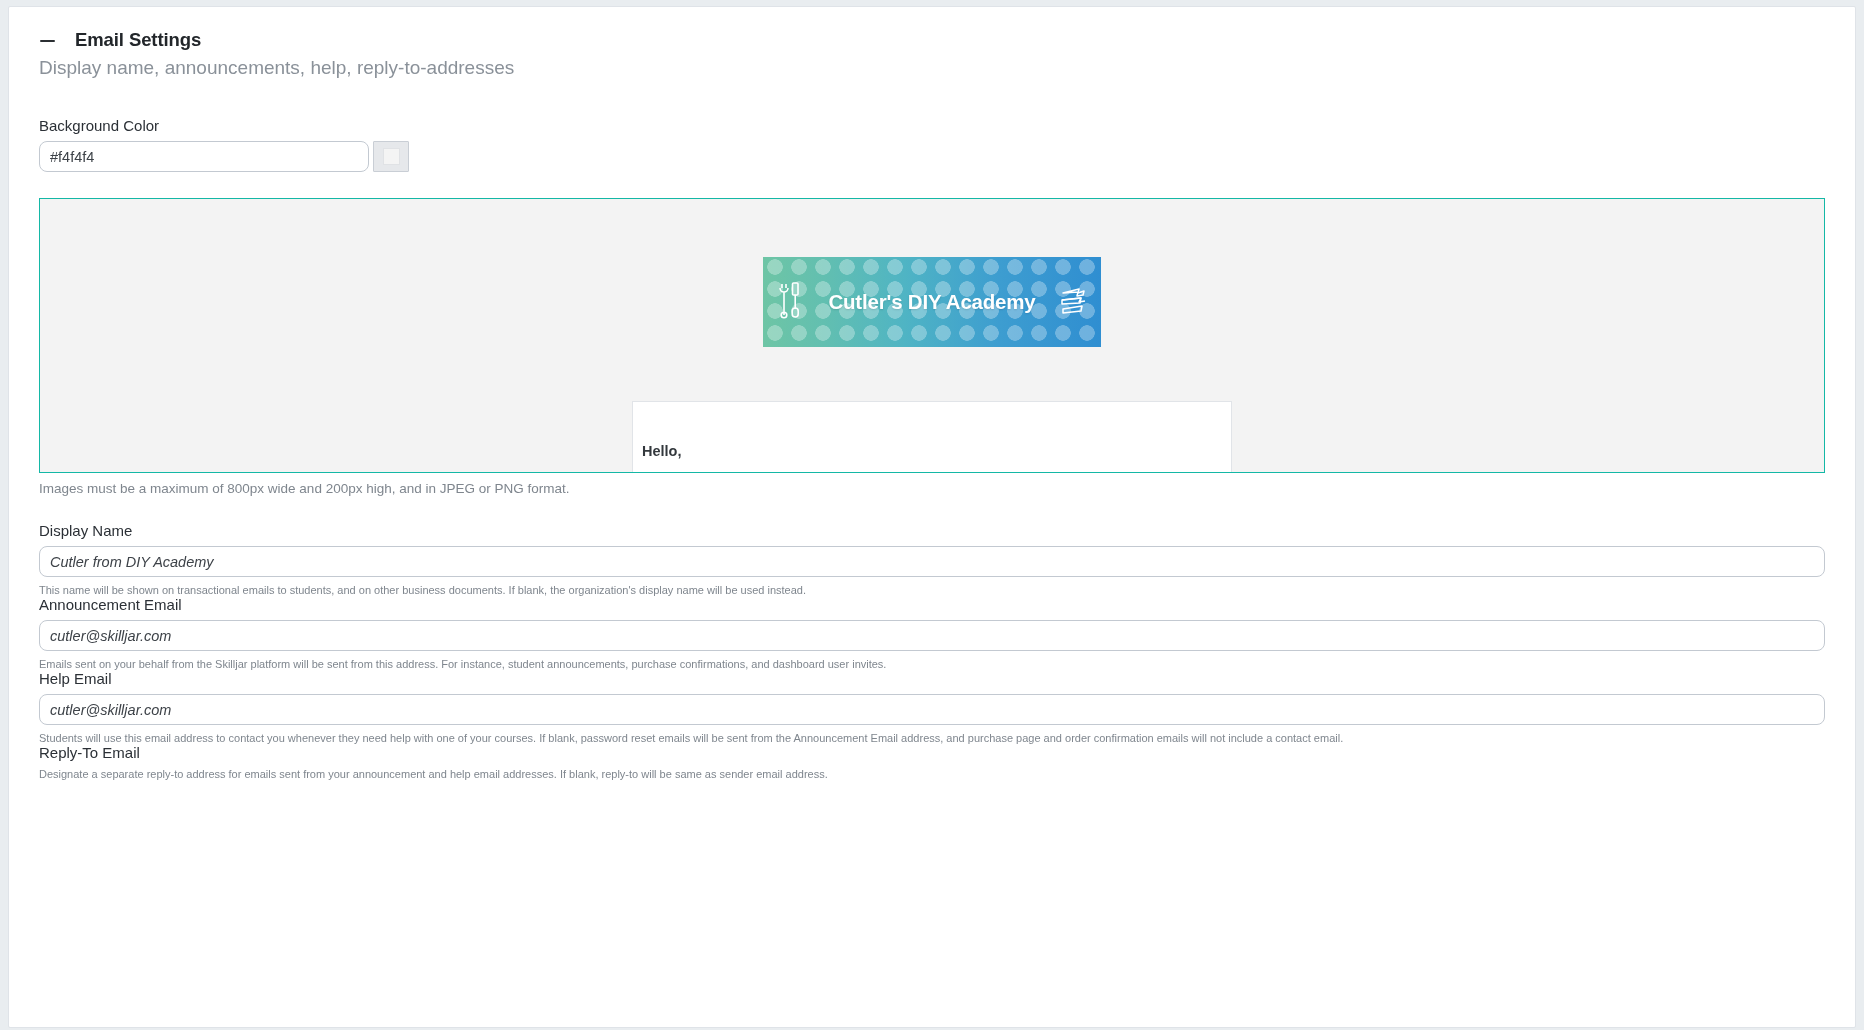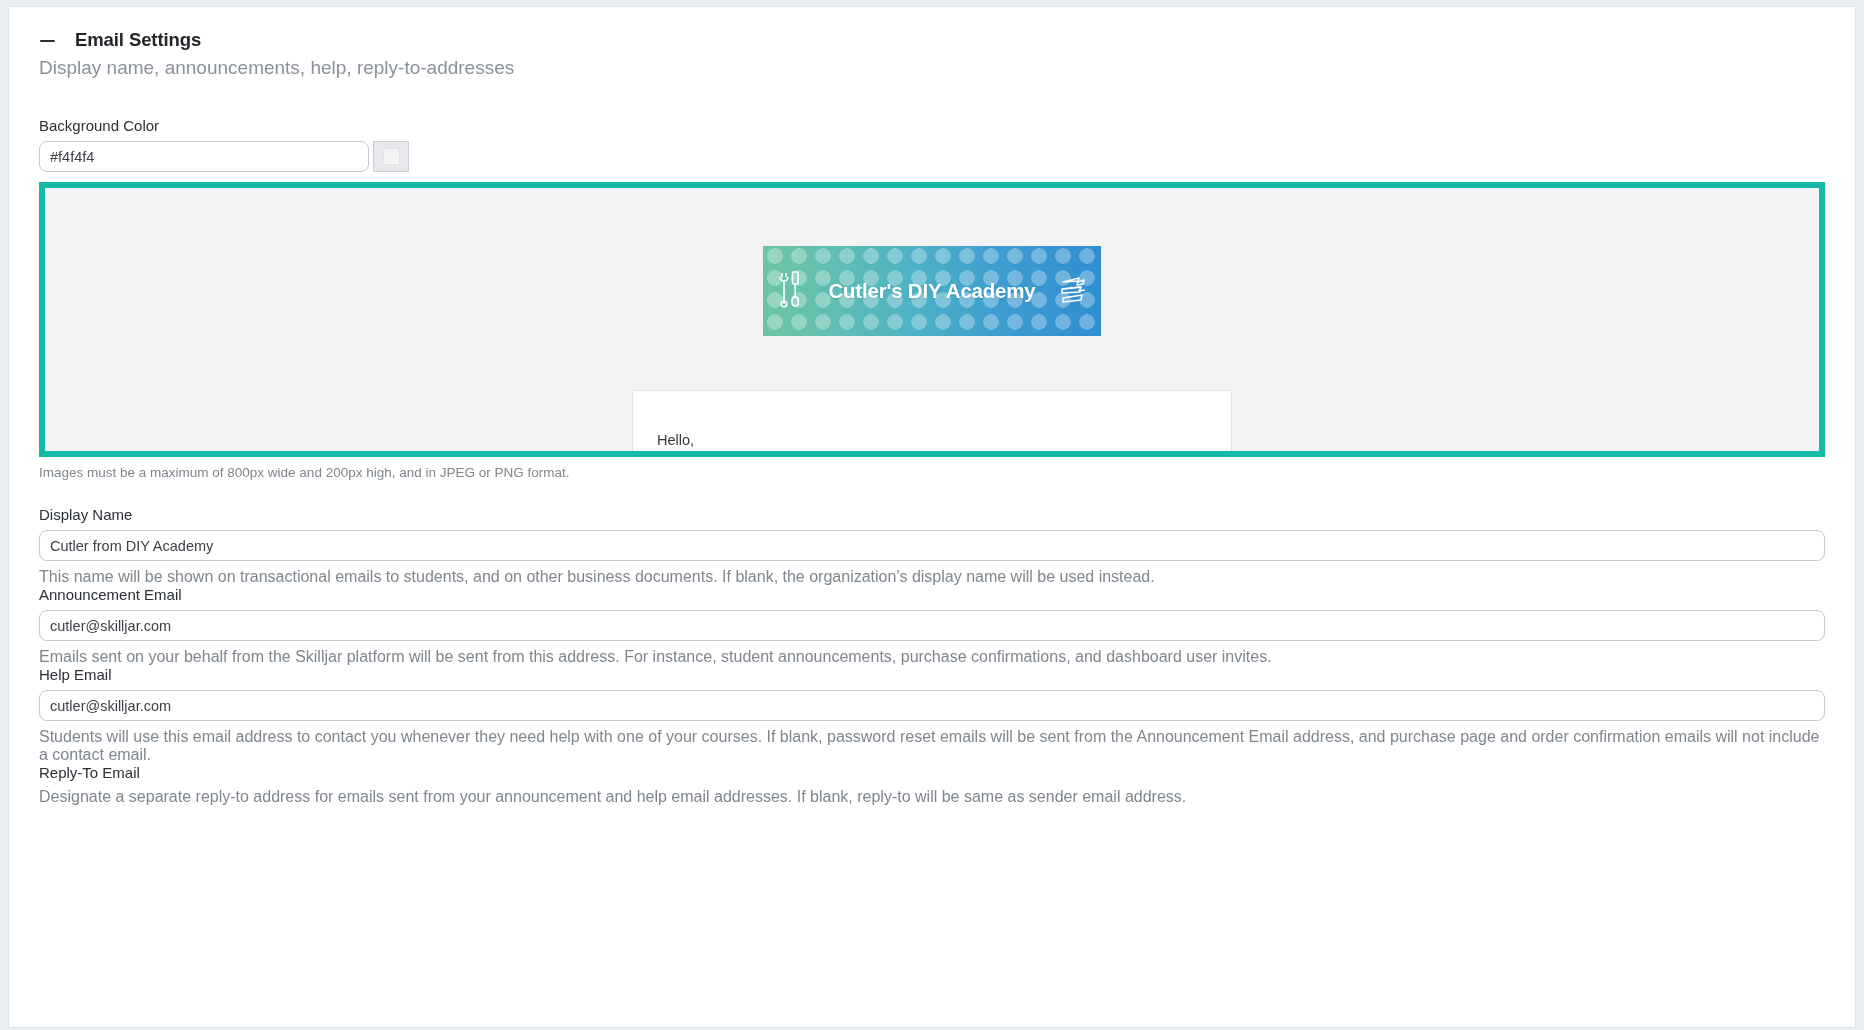--- a/index.html
+++ b/index.html
@@ -89,26 +89,26 @@
     cursor: pointer;
     padding: 0;
   }
   .swatch-chip {
     width: 17px; height: 17px;
     background: #f4f4f4;
     border: 1px solid #e0e2e5;
   }
   
   .preview {
-    margin-top: 10px;
+    margin-top: 26px;
     margin-left: 0;
     width: 1786px;
     height: 275px;
     background: #f3f3f3;
-    border: 6px solid #14b8a6;
+    border: 1px solid #14b8a6;
     position: relative;
     overflow: hidden;
   }
   .banner {
     position: absolute;
     left: 50%;
     transform: translateX(-50%);
     top: 58px;
     width: 338px;
     height: 90px;
@@ -140,35 +140,36 @@
     left: 50%;
     transform: translateX(-50%);
     top: 202px;
     width: 600px;
     height: 110px;
     background: #ffffff;
     border: 1px solid #e1e4e8;
   }
   .hello-text {
     position: absolute;
-    left: 24px; top: 41px;
+    left: 9px; top: 41px;
     font-size: 14.5px;
     color: #33383d;
+    font-weight: bold;
   }
   .help-note {
     margin-top: 8px;
     font-size: 13.5px;
     color: #7f868e;
   }
   
   .block { }
-  .full-input { width: 1786px; }
+  .full-input { width: 1786px; font-style: italic; }
   .hint {
     margin-top: 7px;
-    font-size: 16px;
+    font-size: 11px;
     color: #7f868e;
   }
   .block-displayname { margin-top: 26px; }
 </style>
 </head>
 <body>
 
 <div class="page-frame">
   <div class="inner">
 

